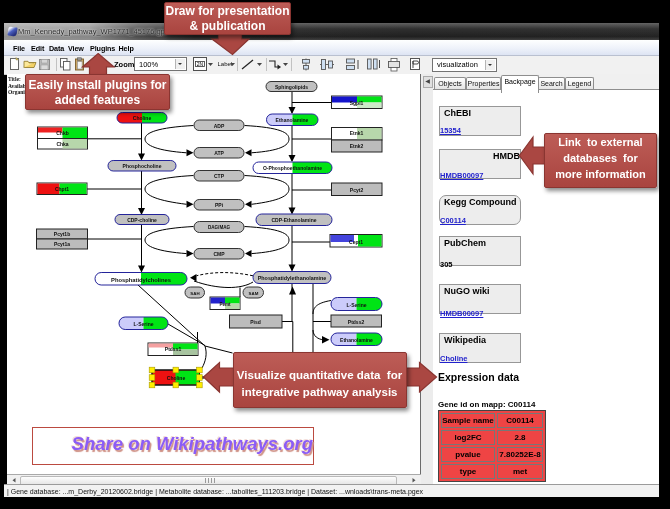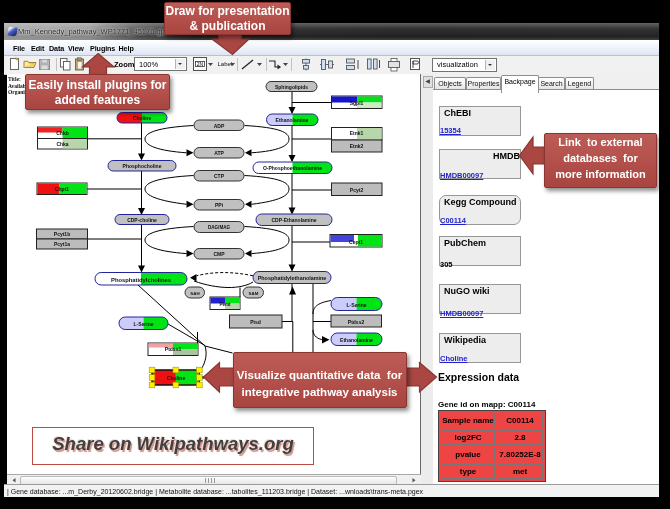--- a/index.html
+++ b/index.html
@@ -48,22 +48,22 @@
   .hdrbox{position:absolute;left:6px;width:76px;height:11px;background:#ededed;border:1px solid #979797;
     font-size:9px;font-weight:bold;color:#000;padding:1px 0 16px 4px;}
   .blink{position:absolute;left:7px;font-size:7.5px;font-weight:bold;color:#2222cc;text-decoration:underline;}
   .btxt{position:absolute;left:7px;font-size:7.5px;font-weight:bold;color:#000;}
   
   #statusbar{left:4px;top:484px;width:655px;height:12px;background:#f2f2f2;border-top:1px solid #9b9b9b;}
   #statustxt{position:absolute;left:3px;top:2.5px;font-size:7px;color:#111;white-space:nowrap;}
   
   #sharebox{left:32px;top:427px;width:280px;height:35.5px;background:#fff;border:1px solid #bb4a40;
     z-index:5;}
-  #sharetxt{position:absolute;left:0;top:4.5px;width:100%;text-align:center;font-size:18.5px;
-    font-weight:bold;font-style:italic;color:#404040;text-shadow:-1px -1px 0 #f3ddd8,1.5px 1.5px 1px #cf9186;}
+  #sharetxt{position:absolute;left:0;top:4.5px;width:100%;text-align:right;font-size:18.5px;
+    font-weight:bold;font-style:italic;color:#8b5cf6;text-shadow:-1px -1px 0 #f3ddd8,1.5px 1.5px 1px #cf9186;}
   
   .co{position:absolute;background:linear-gradient(#bd5d57,#a9443f);border:1.5px solid #8a3531;
     border-radius:2px;box-shadow:2px 3px 4px rgba(0,0,0,0.45);z-index:10;color:#fff;
     font-weight:bold;text-align:center;}
   .coarrow{position:absolute;z-index:9;}
   .tc{border:1px solid #777;font-size:8px;font-weight:bold;text-align:center;padding:1.5px 0;
       color:#000;white-space:nowrap;line-height:10px;}
 </style>
 </head>
 <body>

